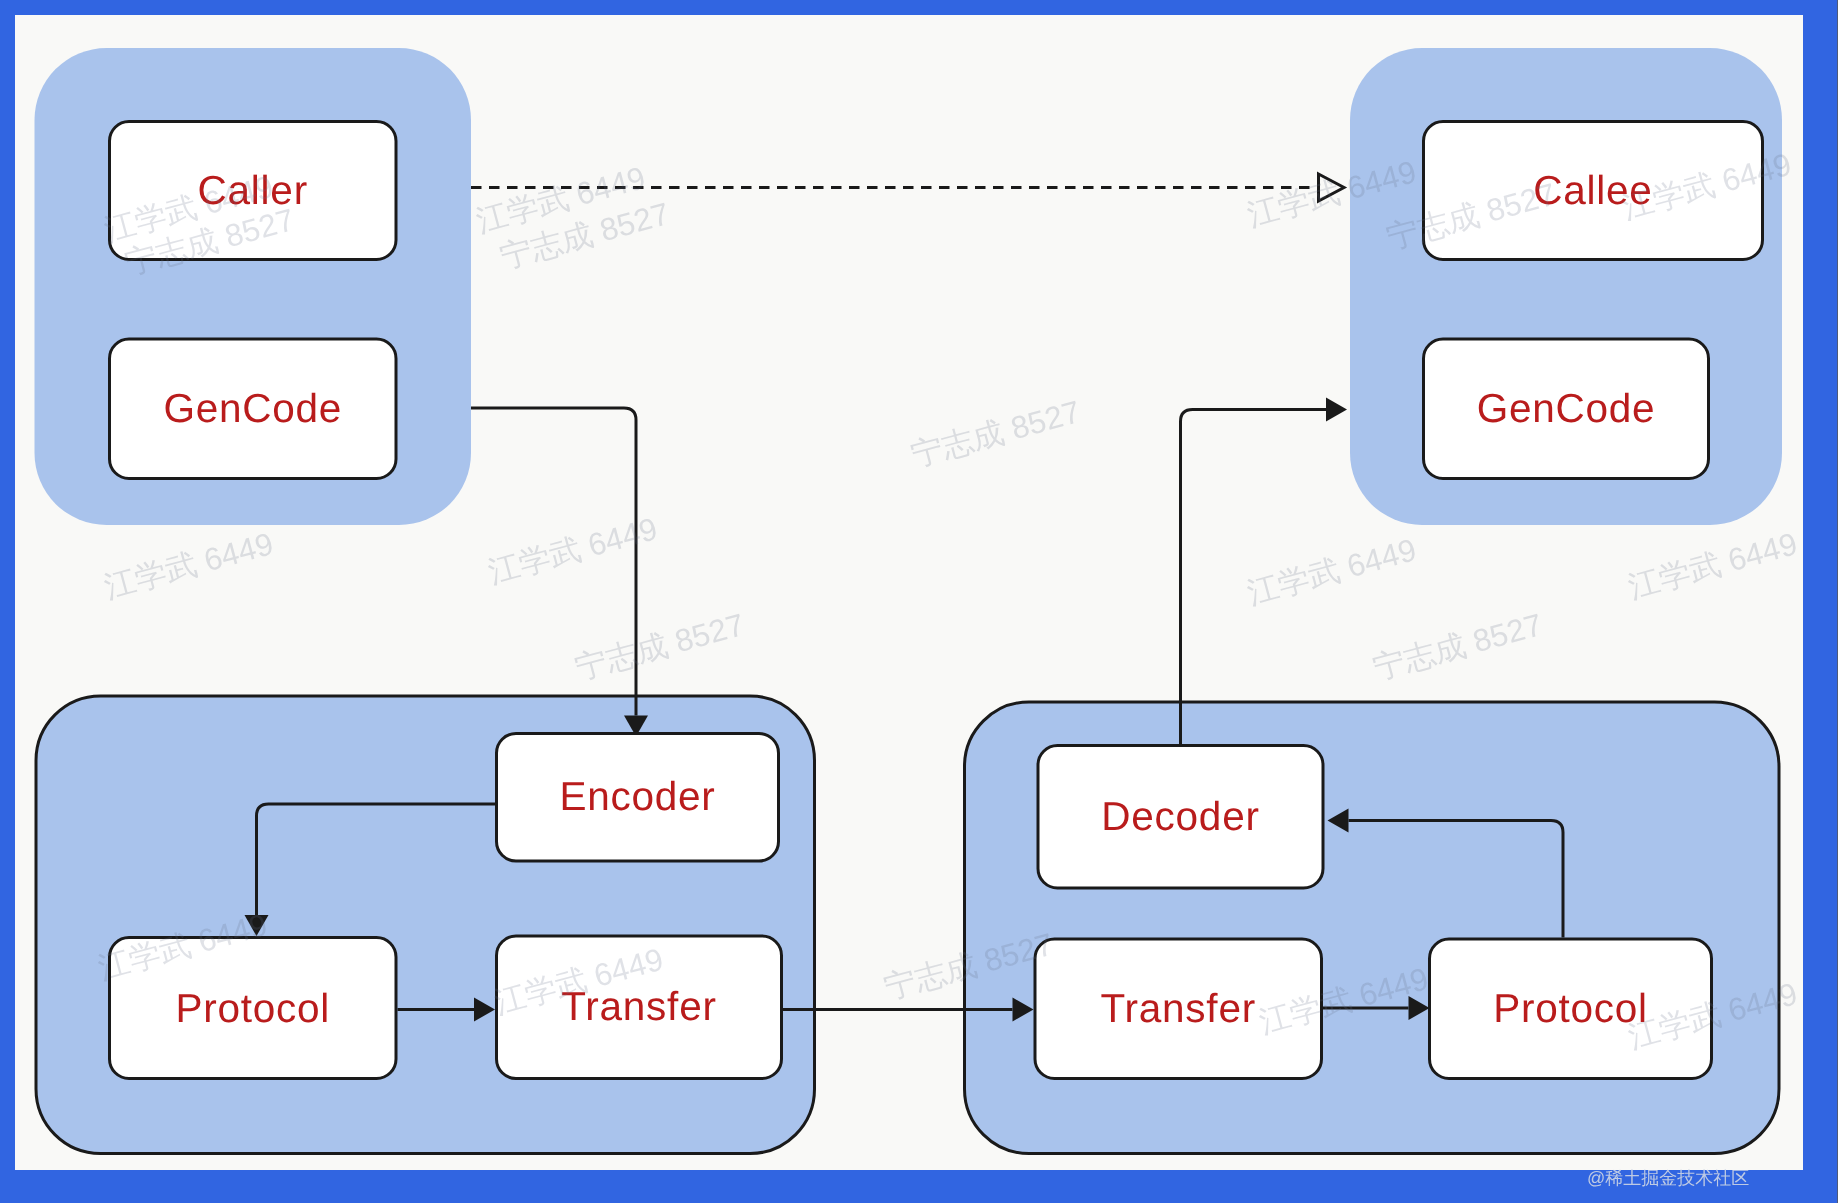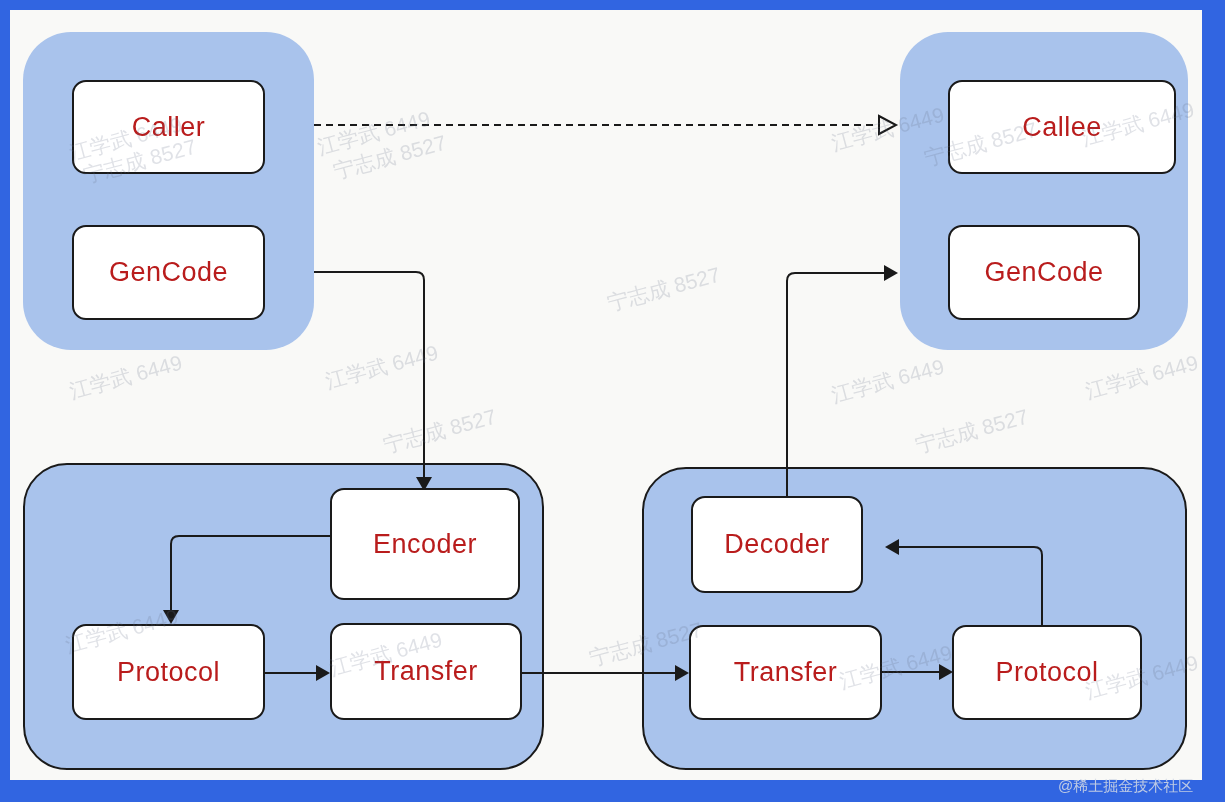--- a/index.html
+++ b/index.html
@@ -24,21 +24,21 @@
   .node .lbl{
     font-size:27px;color:#b91c1c;letter-spacing:0.5px;white-space:nowrap;
   }
   svg.edges{position:absolute;left:0;top:0;pointer-events:none;}
   .wm{
     position:absolute;font-size:21px;color:rgba(100,112,136,0.20);
     transform:rotate(-15deg);transform-origin:left center;white-space:nowrap;
     pointer-events:none;
   }
   .wm-site{
-    position:absolute;font-size:15px;color:rgba(210,216,228,0.88);
+    position:absolute;font-size:12px;color:rgba(210,216,228,0.88);
     white-space:nowrap;pointer-events:none;
   }
 </style>
 </head>
 <body>
 
 <div class="stage">
   <div class="canvas"></div>
 
   <div class="group" style="left:23px;top:32px;width:291px;height:318px;"></div>
@@ -78,30 +78,30 @@
   </div>
   <div class="node" style="left:72px;top:225px;width:193px;height:95px;">
     <span class="lbl">GenCode</span>
   </div>
   <div class="node" style="left:948px;top:80px;width:228px;height:94px;">
     <span class="lbl">Callee</span>
   </div>
   <div class="node" style="left:948px;top:225px;width:192px;height:95px;">
     <span class="lbl">GenCode</span>
   </div>
-  <div class="node" style="left:330px;top:488px;width:190px;height:112px;">
+  <div class="node" style="left:330px;top:488px;width:190px;height:87px;">
     <span class="lbl">Encoder</span>
   </div>
   <div class="node" style="left:72px;top:624px;width:193px;height:96px;">
     <span class="lbl">Protocol</span>
   </div>
   <div class="node" style="left:330px;top:623px;width:192px;height:97px;">
     <span class="lbl">Transfer</span>
   </div>
-  <div class="node" style="left:691px;top:496px;width:172px;height:97px;">
+  <div class="node" style="left:691px;top:496px;width:192px;height:97px;">
     <span class="lbl">Decoder</span>
   </div>
   <div class="node" style="left:689px;top:625px;width:193px;height:95px;">
     <span class="lbl">Transfer</span>
   </div>
   <div class="node" style="left:952px;top:625px;width:190px;height:95px;">
     <span class="lbl">Protocol</span>
   </div>
 
   <div class="wm" style="left:70px;top:140px;">江学武 6449</div>

